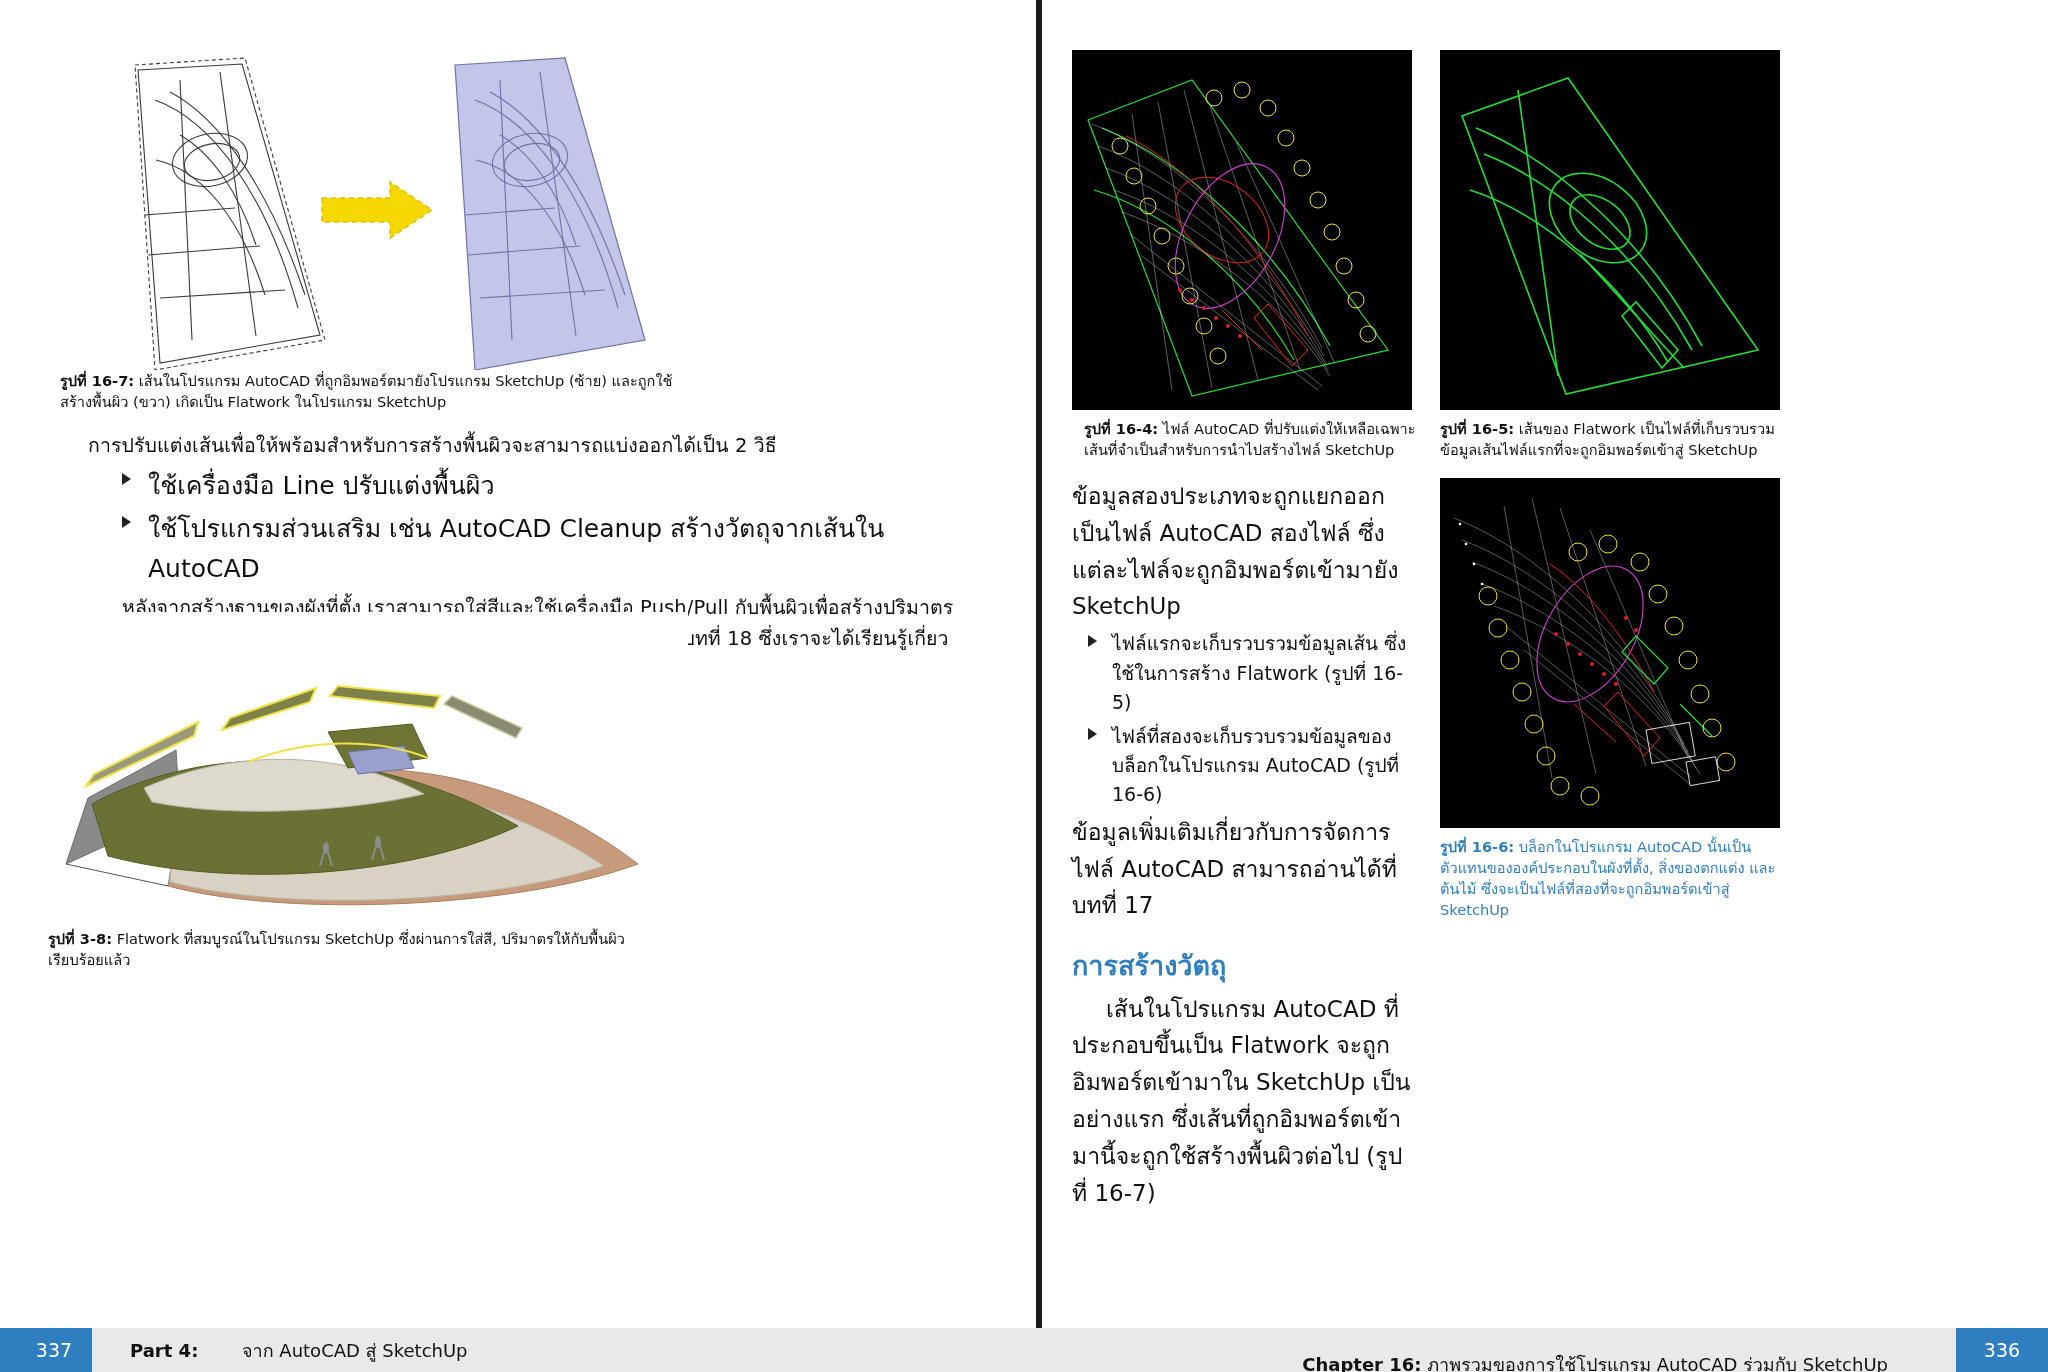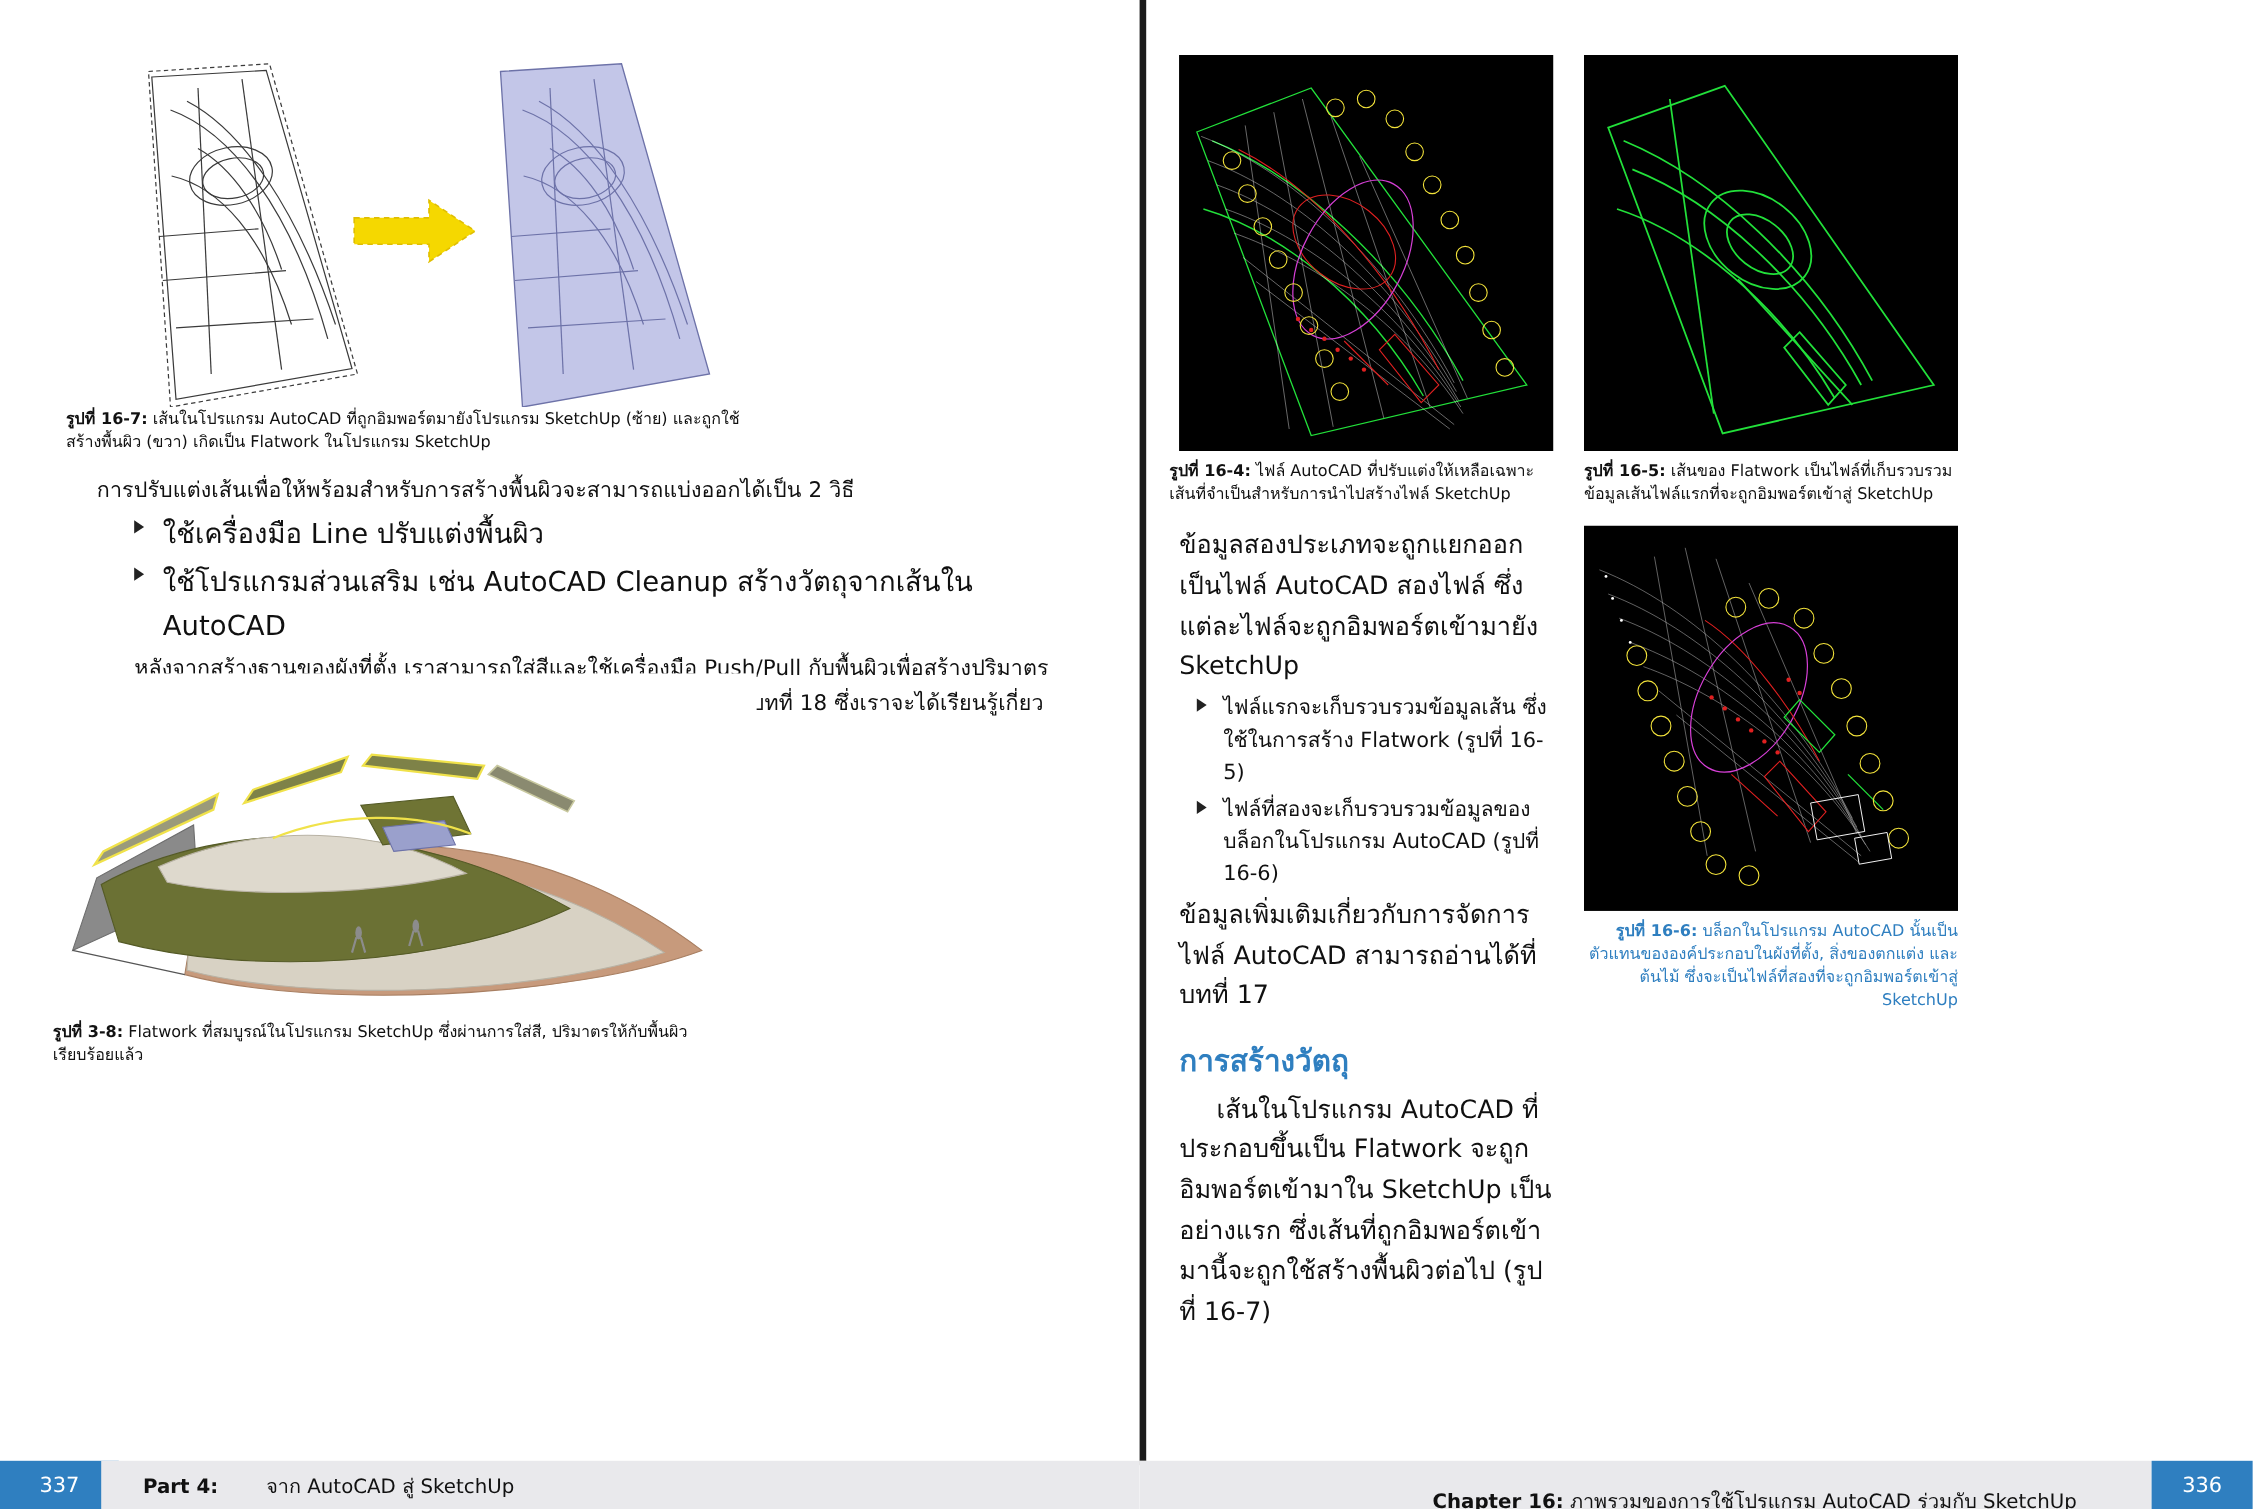--- a/index.html
+++ b/index.html
@@ -50,42 +50,42 @@
     border-left:9px solid #222;border-top:6px solid transparent;border-bottom:6px solid transparent;
   }
 
   .fig168{
     position:absolute;left:48px;top:612px;width:640px;height:310px;
   }
   .cap168{position:absolute;left:48px;top:928px;width:620px;}
 
   
   .r-fig164{position:absolute;left:32px;top:50px;width:340px;height:360px;background:#000;}
-  .r-cap164{position:absolute;left:23px;top:418px;width:336px;}
+  .r-cap164{position:absolute;left:44px;top:418px;width:336px;}
   .r-fig165{position:absolute;left:400px;top:50px;width:340px;height:360px;background:#000;}
   .r-cap165{position:absolute;left:400px;top:418px;width:336px;}
 
   .r-text{position:absolute;left:32px;top:478px;width:340px;}
   .r-text p{margin:0 0 2px 0;font-size:23px;line-height:1.6;color:#101010;}
   .r-bullets{margin:4px 0 4px 0;padding:0;list-style:none;}
   .r-bullets li{
     position:relative;padding-left:40px;margin:4px 0;
     font-size:19px;line-height:1.55;color:#101010;
   }
   .r-bullets li .tri{
     position:absolute;left:16px;top:6px;width:0;height:0;
     border-left:9px solid #222;border-top:6px solid transparent;border-bottom:6px solid transparent;
   }
   .r-head{
     margin:24px 0 6px 0;font-size:27px;font-weight:bold;color:#2f7fc0;
     line-height:1.35;
   }
 
   .r-fig166{position:absolute;left:400px;top:478px;width:340px;height:350px;background:#000;}
-  .r-cap166{position:absolute;left:400px;top:836px;width:340px;color:#2f7fc0;text-align:right;}
+  .r-cap166{position:absolute;left:400px;top:836px;width:340px;color:#2f7fc0;}
   .r-cap166 b{color:#2f7fc0;}
 
   
   .footer{
     position:absolute;left:0;bottom:0;width:2048px;height:44px;
   }
   .fl-num{
     position:absolute;left:0;bottom:0;width:108px;height:44px;background:#2f7fc0;
     color:#ffffff;font-size:19px;display:flex;align-items:center;justify-content:center;
   }

